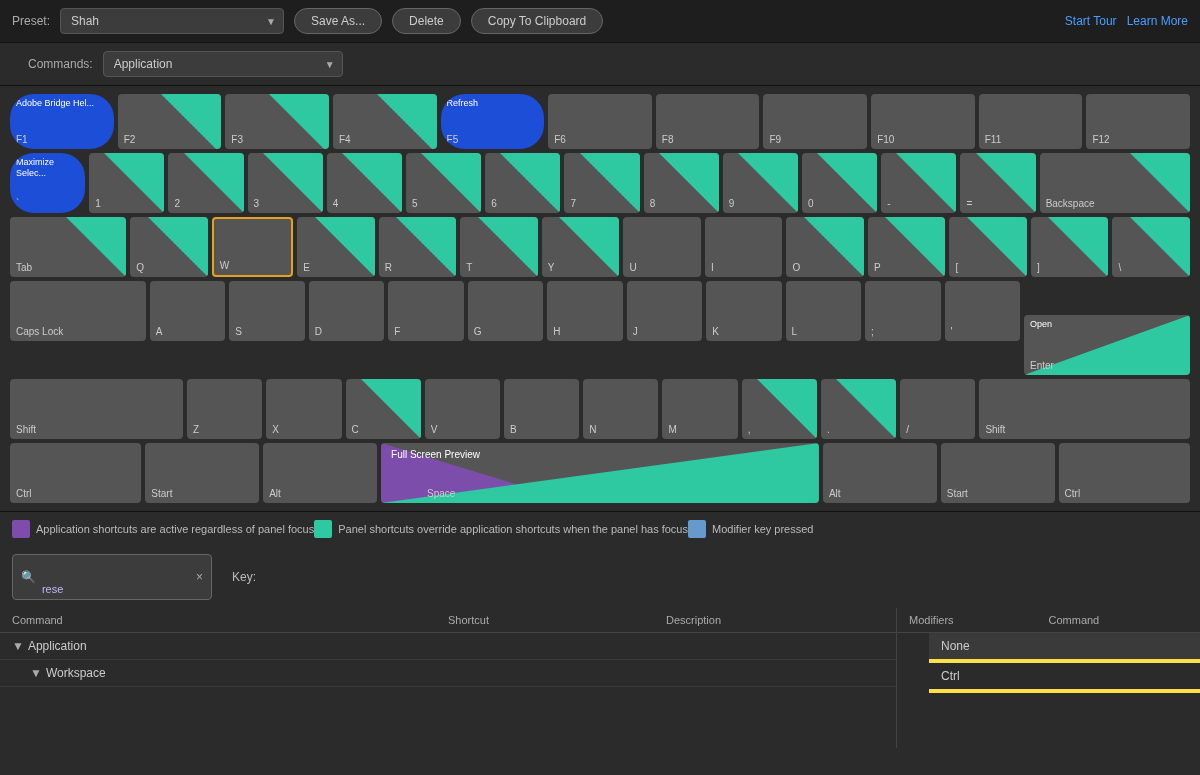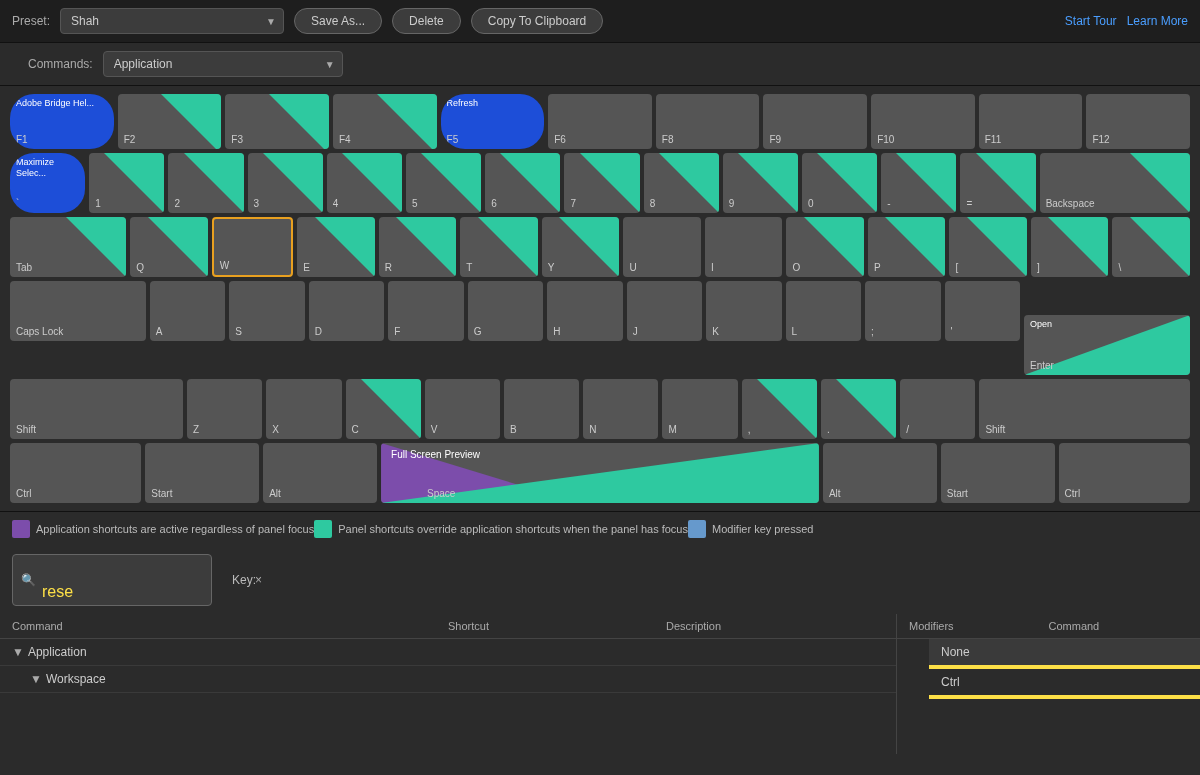--- a/index.html
+++ b/index.html
@@ -257,22 +257,22 @@
       border: 1px solid #666;
       border-radius: 4px;
       padding: 4px 8px;
       gap: 6px;
       width: 200px;
     }
     .search-wrapper input {
       background: none;
       border: none;
       outline: none;
-      color: #fde047;
-      font-size: 16px;
+      color: #c4b5fd;
+      font-size: 11px;
       flex: 1;
       margin-top: 24px;
     }
     .search-icon { color: #aaa; font-size: 12px; }
     .search-clear { color: #aaa; cursor: pointer; font-size: 12px; }
     .key-label-area { display: flex; align-items: center; gap: 4px; }
     .key-label-text { color: #bbb; font-size: 12px; }
 
     
     .table-area {

